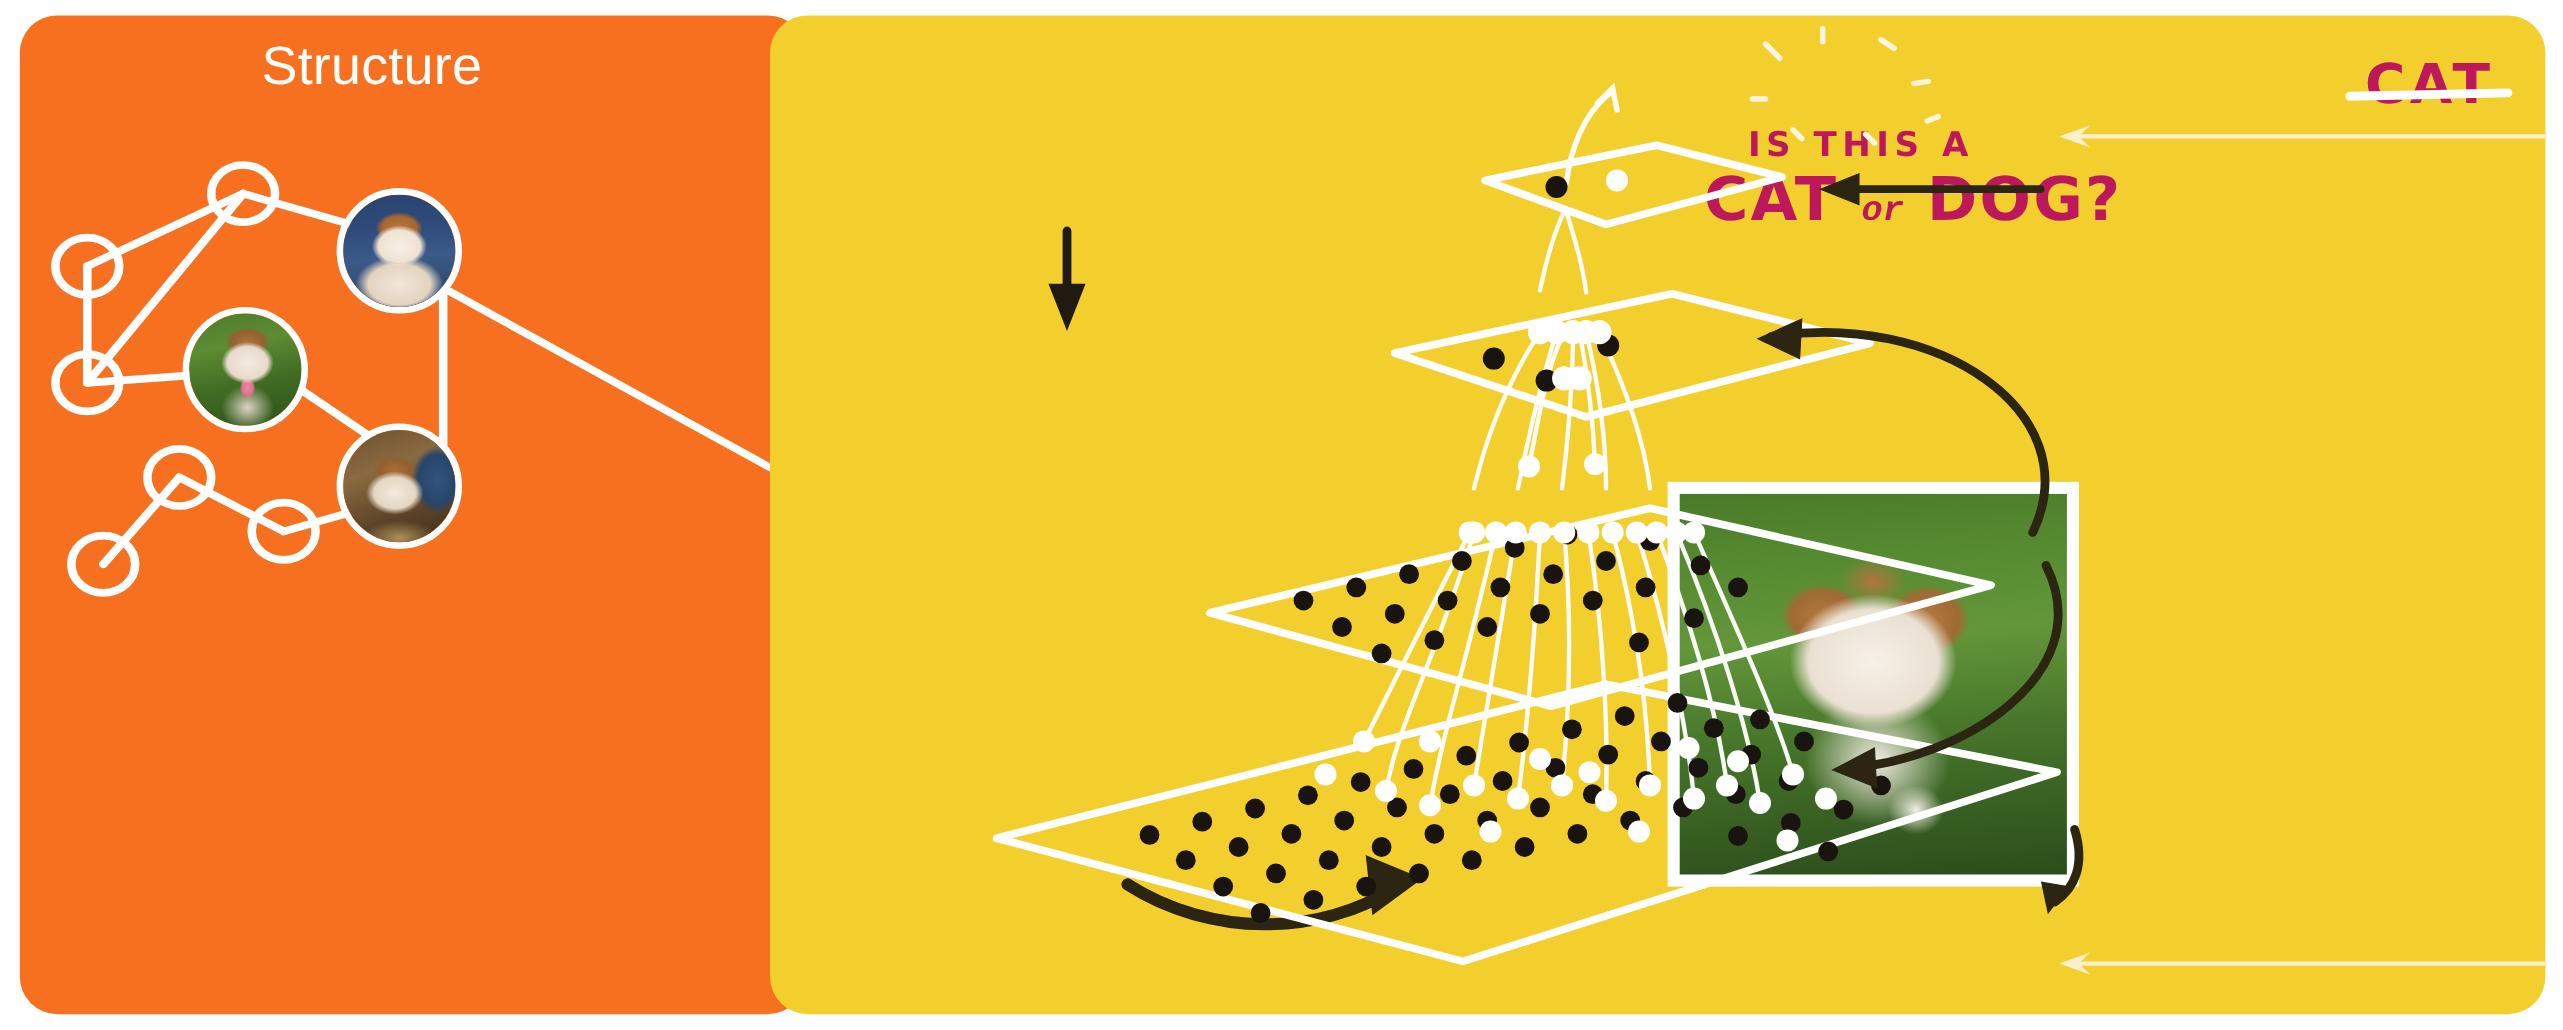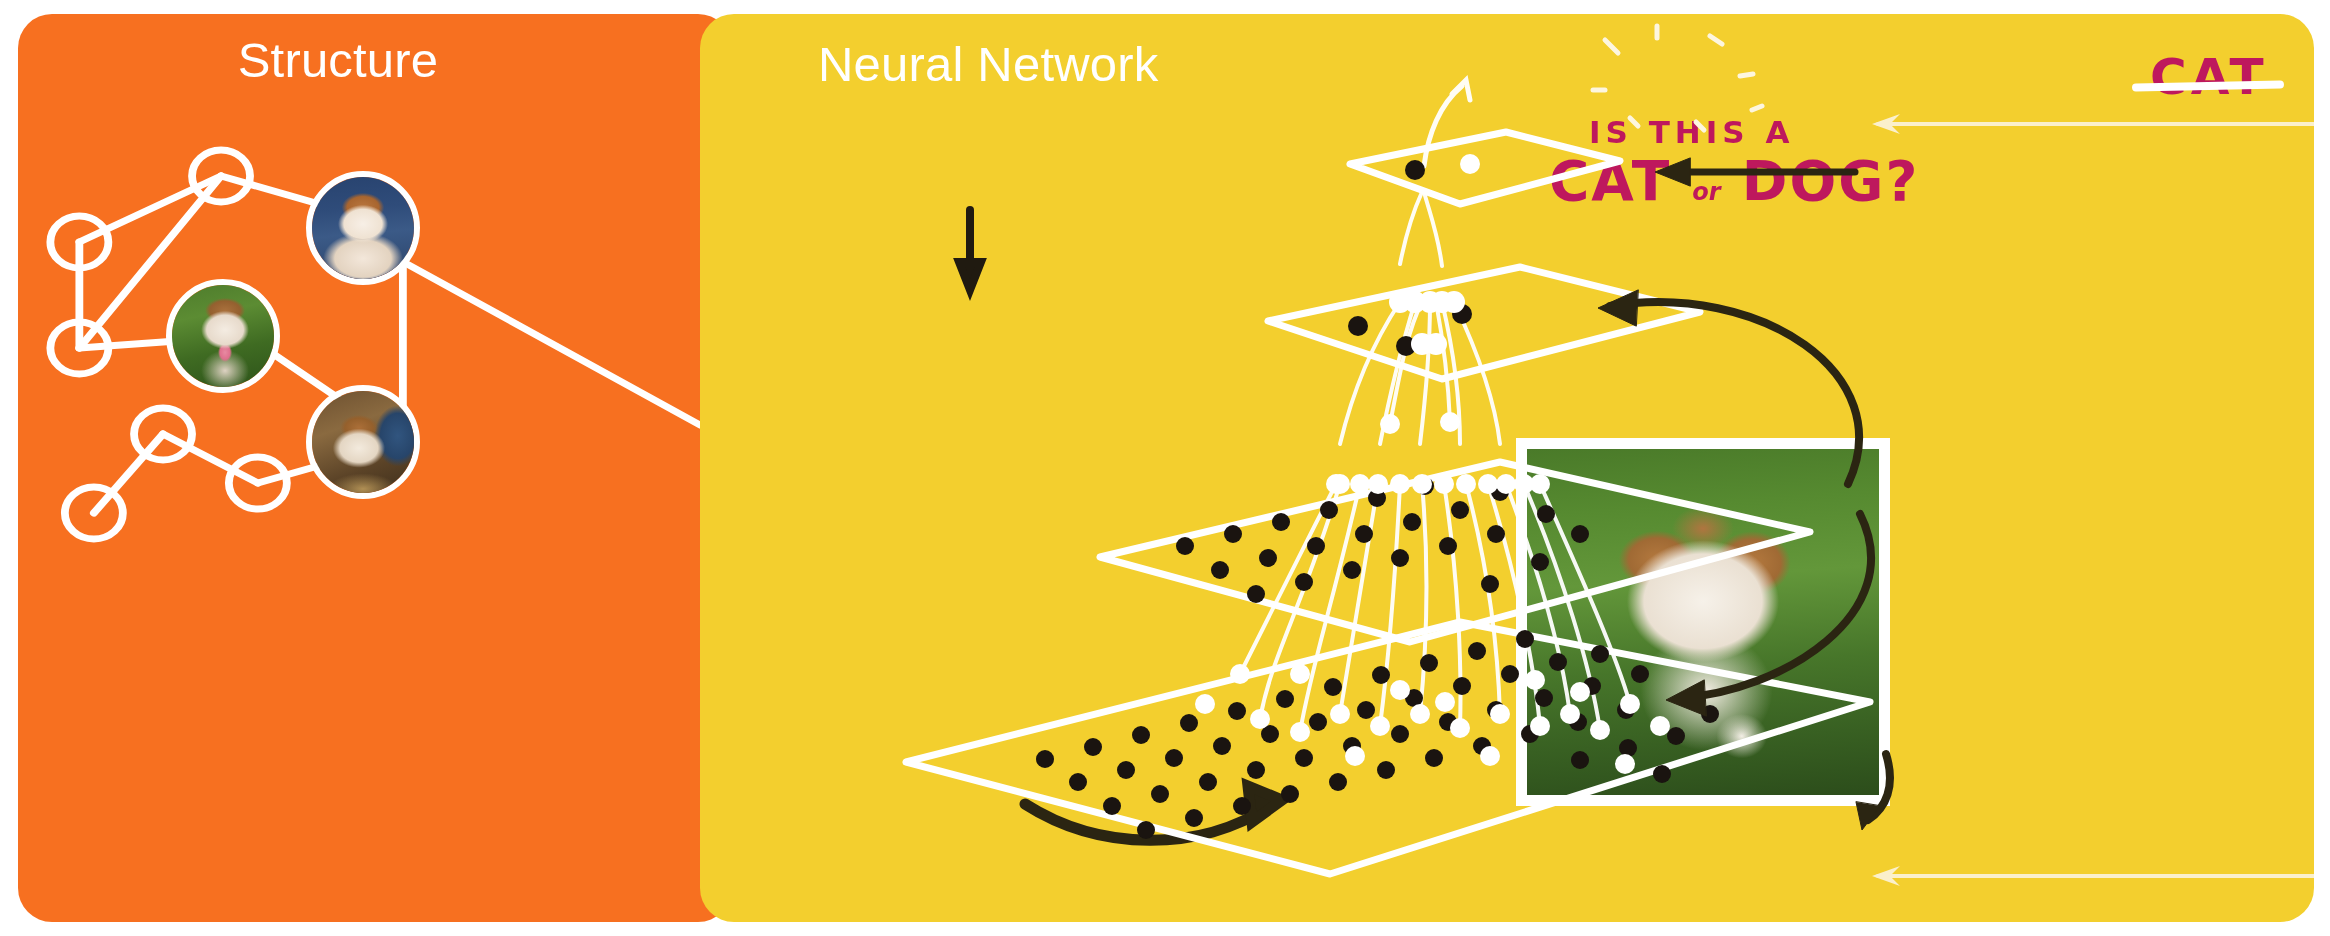--- a/index.html
+++ b/index.html
@@ -68,21 +68,21 @@
         radial-gradient(ellipse 24% 22% at 51% 70%, #f2ece2 0%, rgba(242,236,226,0) 78%),
         radial-gradient(ellipse 9% 8% at 61% 83%, #f4efe6 0%, rgba(244,239,230,0) 80%),
         linear-gradient(176deg,#4a7a29 0%,#568a30 18%,#63973a 38%,#47762a 62%,#386022 82%,#2c4d1b 100%);
   }
 
   
   .ink{font-family:"DejaVu Sans",sans-serif;font-weight:bold;color:#be185d;}
   #q-line1{position:absolute;left:889px;top:100px;font-size:31px;letter-spacing:5px;}
   #q-line2{position:absolute;left:849px;top:135px;font-size:55px;letter-spacing:2px;
            white-space:nowrap;}
-  #q-line2 .small{font-size:24px;font-style:italic;letter-spacing:0;}
+  #q-line2 .small{font-size:32px;font-style:italic;letter-spacing:0;font-family:Liberation Mono, monospace;}
 
   #cat-word{position:absolute;left:1450px;top:34px;font-size:50px;letter-spacing:4px;}
   #cat-strike{position:absolute;left:1432px;top:68px;width:152px;height:8px;background:#fff;
               border-radius:4px;transform:rotate(-1.2deg);}
 </style>
 </head>
 <body>
 
 <div id="stage">
 
@@ -123,21 +123,20 @@
       <div class="photo-inner dogC"></div>
     </div>
   </div>
 
   <svg style="position:absolute;left:0;top:0;width:2330px;height:936px;pointer-events:none;">
     <line x1="407" y1="264" x2="700" y2="425" stroke="#ffffff" stroke-width="7" stroke-linecap="round"></line>
   </svg>
 
   <div class="panel" id="nn-panel">
 
-    <div class="panel-title" id="nn-title">Neural Network</div>
 
     <div class="ink" id="q-line1">IS THIS A</div>
     <div class="ink" id="q-line2">
       <span>CAT</span>
       <span class="small">or</span>
       <span>DOG</span><span>?</span>
     </div>
 
     <svg class="svglayer" viewBox="0 0 1614 908" preserveAspectRatio="none">
       <g stroke="#201a10" stroke-width="8" fill="#201a10" stroke-linecap="round">

